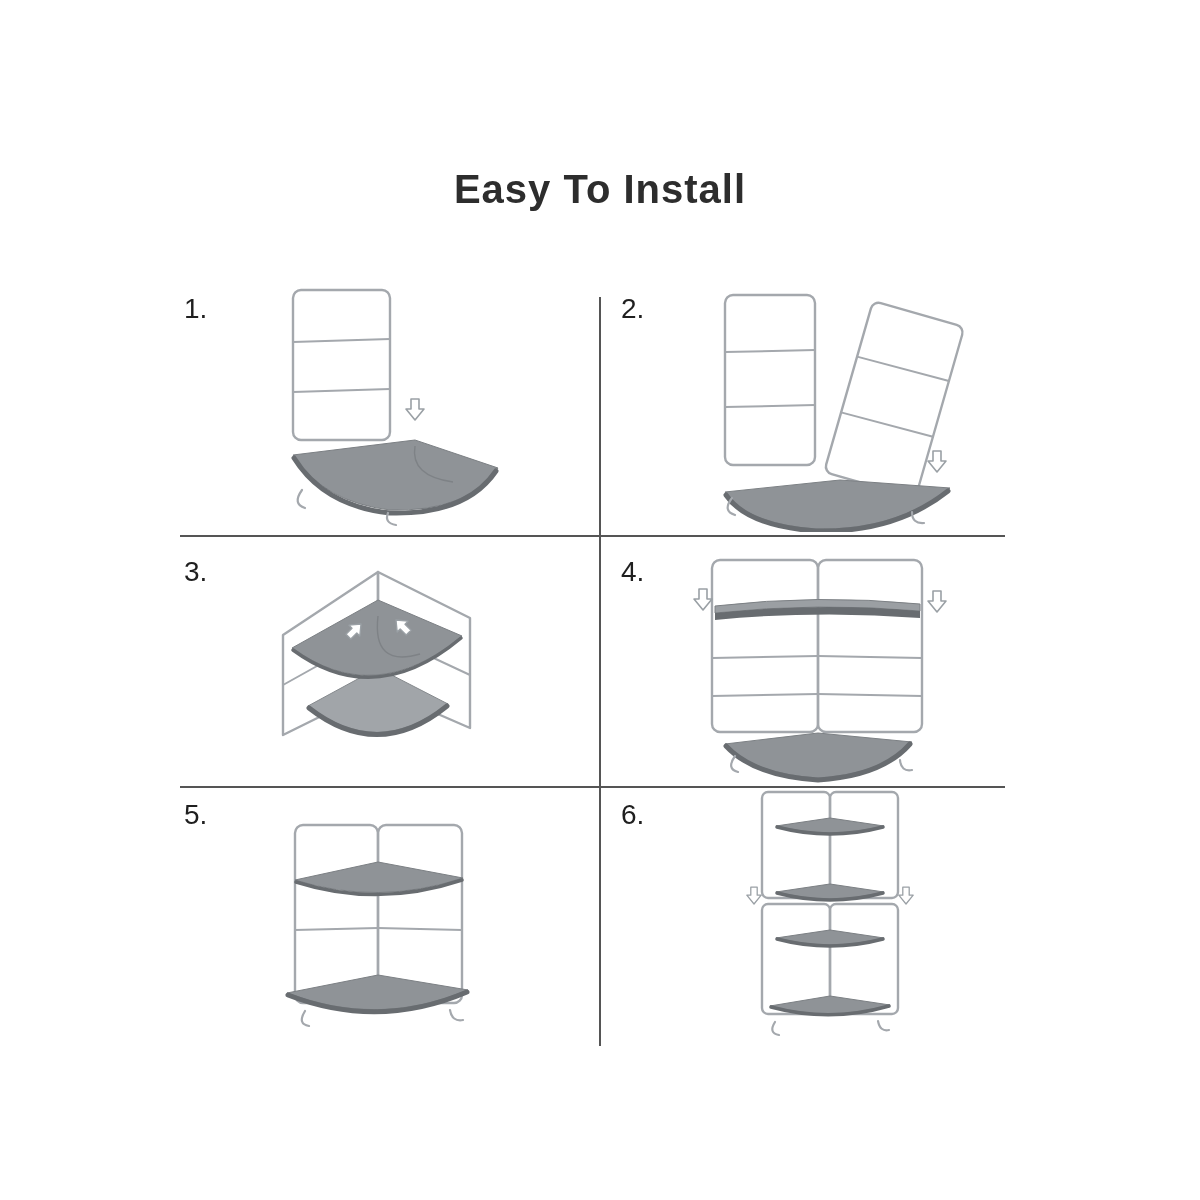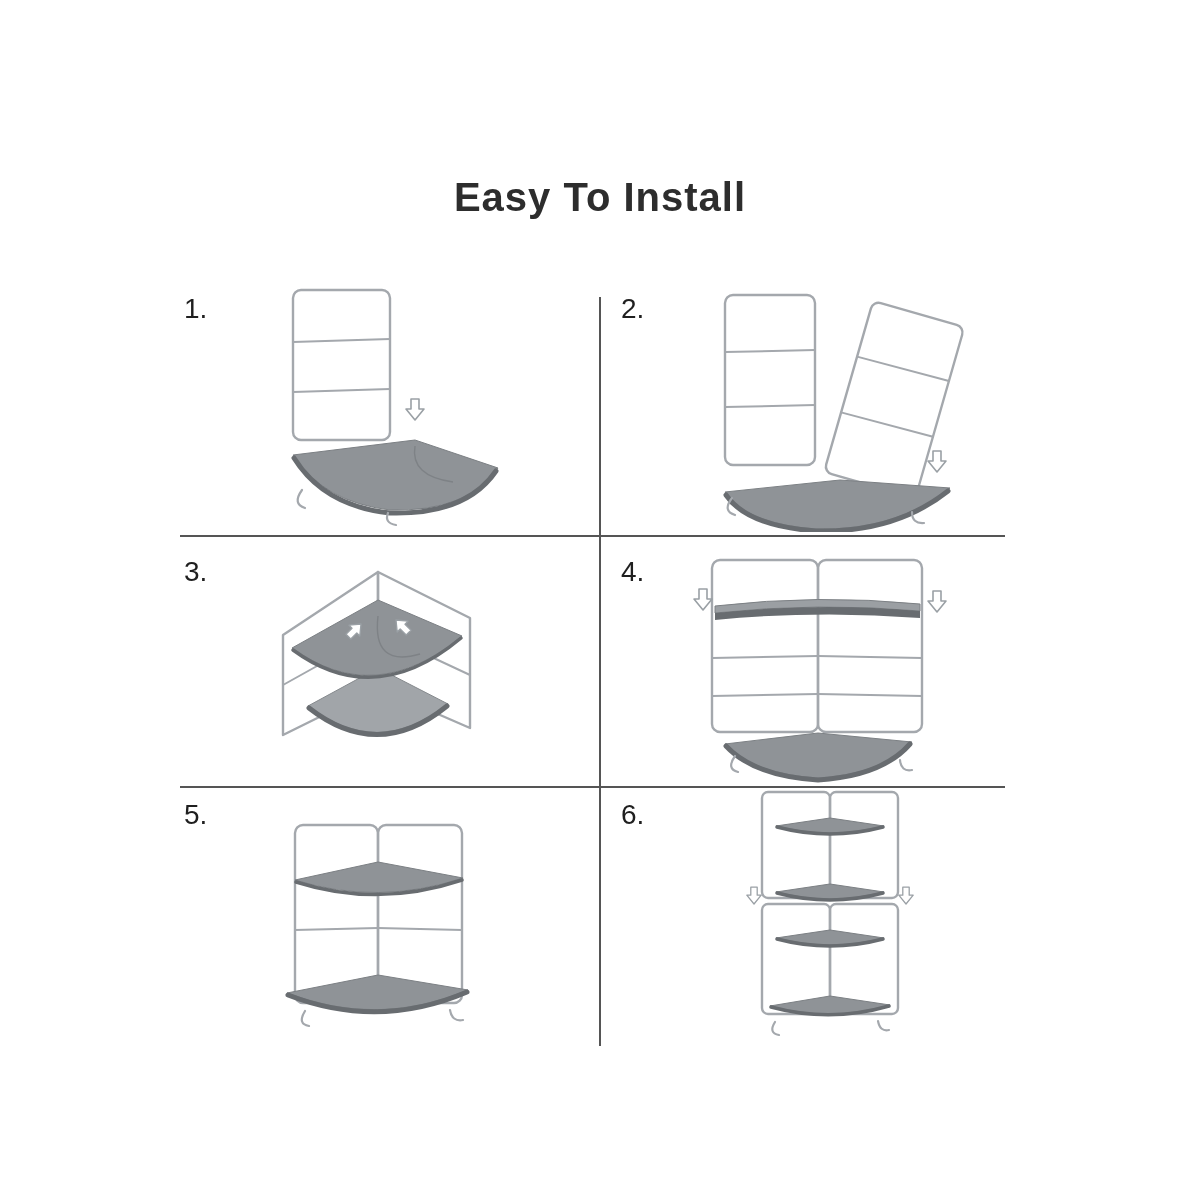--- a/index.html
+++ b/index.html
@@ -3,21 +3,21 @@
 <meta charset="utf-8">
 <style>
   :root{
     --background:#ffffff; --title-text:#2d2d2d; --step-text:#1f1f1f;
     --divider:#555555; --wire:#a4a8ad; --shelf-fill:#8f9397;
     --shelf-rim:#686c70; --arrow-fill:#ffffff; --arrow-stroke:#9aa0a5;
   }
   html,body{margin:0;padding:0;}
   body{background:#fff;font-family:"Liberation Sans", sans-serif;}
   .page{position:relative;width:1200px;height:1200px;background:var(--background,#fff);overflow:hidden;}
-  .title{position:absolute;left:0;top:175px;width:100%;margin:0;text-align:center;
+  .title{position:absolute;left:0;top:167px;width:100%;margin:0;text-align:center;
          font-size:40px;font-weight:700;color:var(--title-text,#2d2d2d);letter-spacing:1px;}
   .divider{position:absolute;background:var(--divider,#555);}
   .divider.v{left:599px;top:297px;width:2px;height:749px;}
   .divider.h1{left:180px;top:535px;width:825px;height:2px;}
   .divider.h2{left:180px;top:786px;width:825px;height:2px;}
   .step-num{position:absolute;font-size:28px;color:var(--step-text,#1f1f1f);font-weight:400;}
   .s1{left:184px;top:293px;} .s2{left:621px;top:293px;}
   .s3{left:184px;top:556px;} .s4{left:621px;top:556px;}
   .s5{left:184px;top:799px;} .s6{left:621px;top:799px;}
   .illus{position:absolute;}

